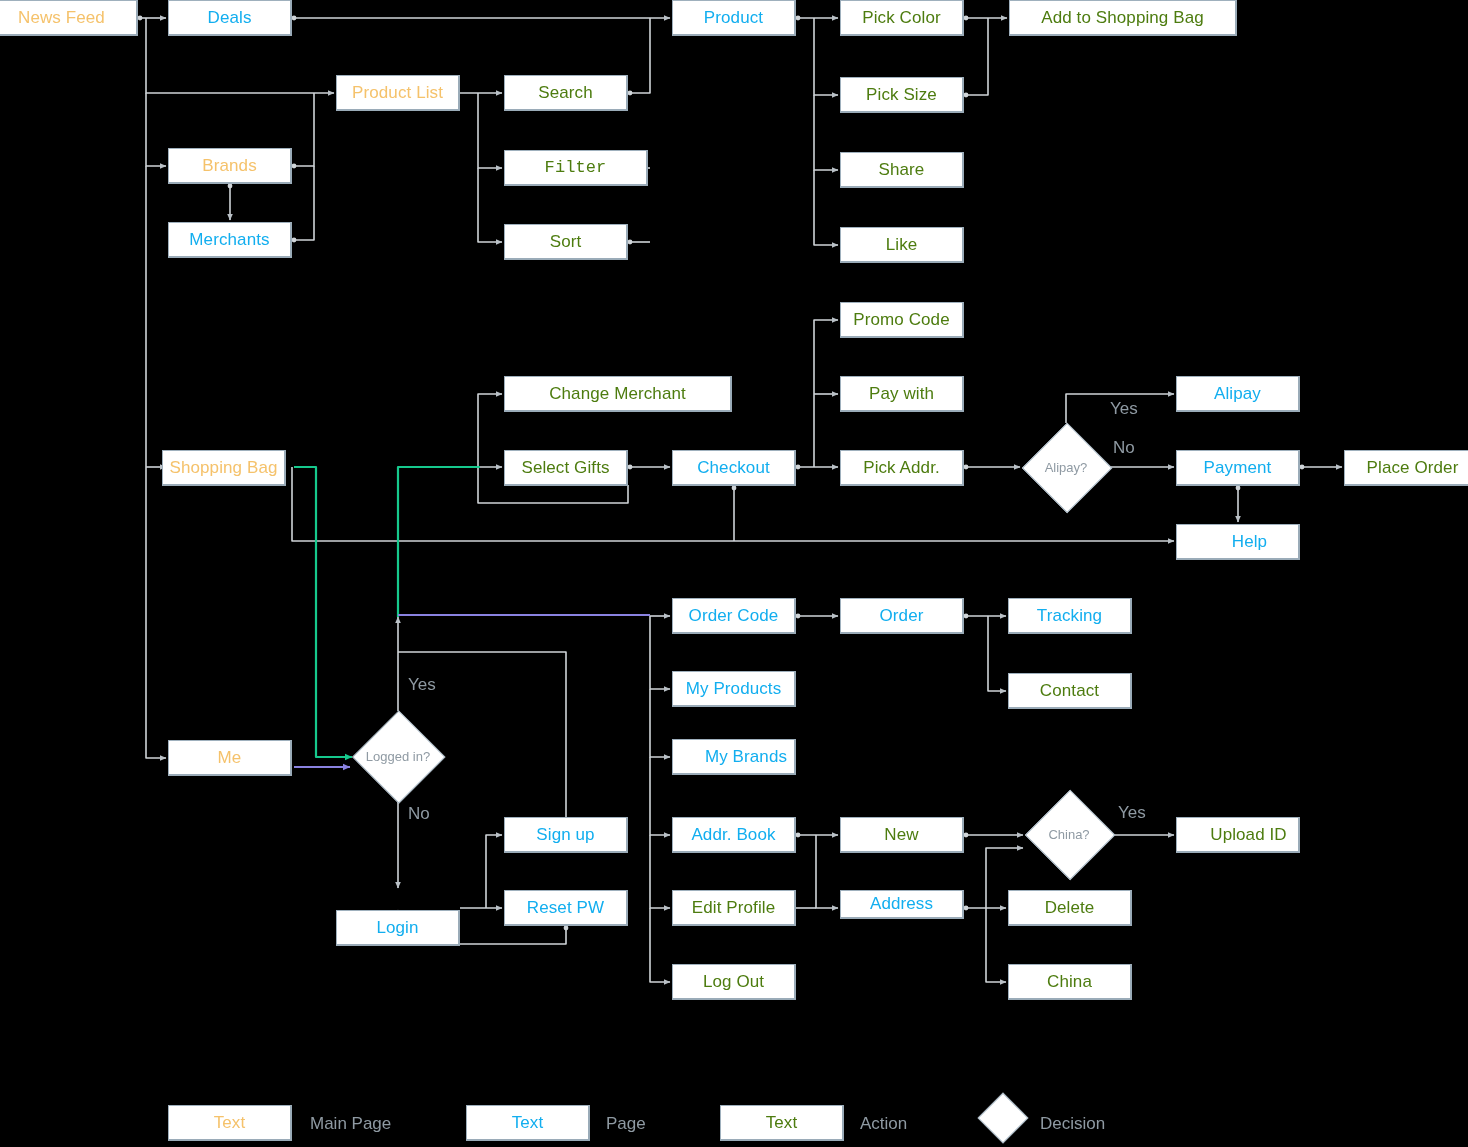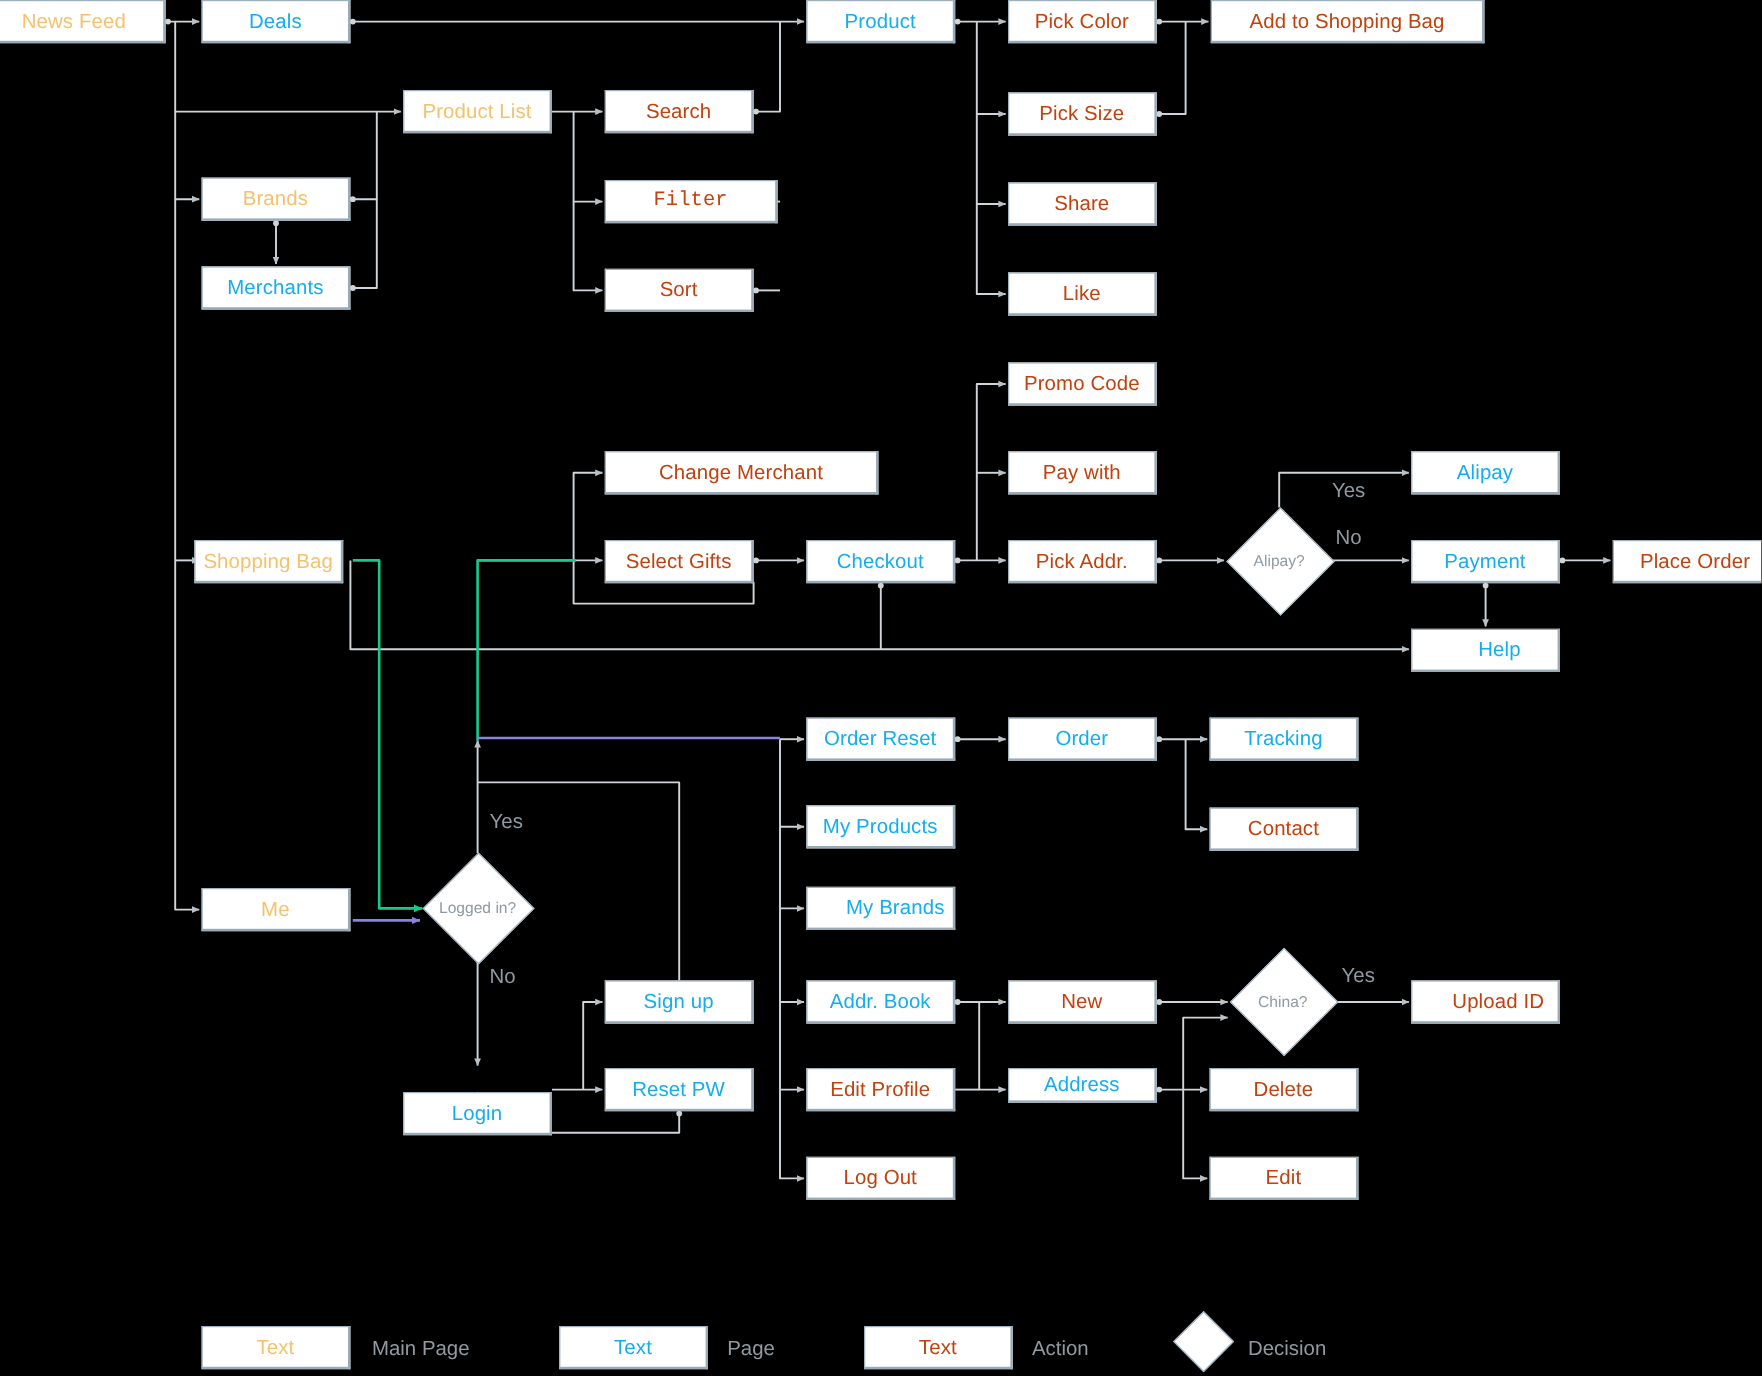--- a/index.html
+++ b/index.html
@@ -19,21 +19,21 @@
     border-bottom:2px solid #9aabb8;
     border-right:2px solid #9aabb8;
     display:flex;align-items:center;justify-content:center;
     font-size:17px;
     letter-spacing:.1px;
     white-space:nowrap;
     z-index:3;
   }
   .node.main{color:#f5c26b;}
   .node.page{color:#12aeef;}
-  .node.action{color:#c2410c;text-align:center;}
+  .node.action{color:#4d7c0f;text-align:center;}
   .dec{
     position:absolute;
     background:#ffffff;
     border:1px solid #9fb0bd;
     transform:rotate(45deg);
     z-index:3;
   }
   .dec-label{
     position:absolute;
     z-index:4;
@@ -239,38 +239,38 @@
       <div class="node action" style="left: 504px; top: 376px; width: 228px; height: 36px;">Change Merchant</div>
       <div class="node action" style="left: 840px; top: 376px; width: 124px; height: 36px;">Pay with</div>
       <div class="node page" style="left: 1176px; top: 376px; width: 124px; height: 36px;">Alipay</div>
       <div class="node main" style="left: 162px; top: 450px; width: 124px; height: 36px;">Shopping Bag</div>
       <div class="node action" style="left: 504px; top: 450px; width: 124px; height: 36px;">Select Gifts</div>
       <div class="node page" style="left: 672px; top: 450px; width: 124px; height: 36px;">Checkout</div>
       <div class="node action" style="left: 840px; top: 450px; width: 124px; height: 36px;">Pick Addr.</div>
       <div class="node page" style="left: 1176px; top: 450px; width: 124px; height: 36px;">Payment</div>
       <div class="node action" style="left: 1344px; top: 450px; width: 138px; height: 36px;">Place Order</div>
       <div class="node page" style="left: 1176px; top: 524px; width: 124px; height: 36px; padding-left: 24px;">Help</div>
-      <div class="node page" style="left: 672px; top: 598px; width: 124px; height: 36px;">Order Reset</div>
+      <div class="node page" style="left: 672px; top: 598px; width: 124px; height: 36px;">Order Code</div>
       <div class="node page" style="left: 840px; top: 598px; width: 124px; height: 36px;">Order</div>
       <div class="node page" style="left: 1008px; top: 598px; width: 124px; height: 36px;">Tracking</div>
       <div class="node page" style="left: 672px; top: 671px; width: 124px; height: 36px;">My Products</div>
       <div class="node action" style="left: 1008px; top: 673px; width: 124px; height: 36px;">Contact</div>
       <div class="node page" style="left: 672px; top: 739px; width: 124px; height: 36px; padding-left: 25px;">My Brands</div>
       <div class="node main" style="left: 168px; top: 740px; width: 124px; height: 36px;">Me</div>
       <div class="node page" style="left: 504px; top: 817px; width: 124px; height: 36px;">Sign up</div>
       <div class="node page" style="left: 672px; top: 817px; width: 124px; height: 36px;">Addr. Book</div>
       <div class="node action" style="left: 840px; top: 817px; width: 124px; height: 36px;">New</div>
       <div class="node action" style="left: 1176px; top: 817px; width: 124px; height: 36px; padding-left: 22px;">Upload ID</div>
       <div class="node page" style="left: 336px; top: 890px; width: 124px; height: 36px; margin-top: 20px;">Login</div>
       <div class="node page" style="left: 504px; top: 890px; width: 124px; height: 36px;">Reset PW</div>
       <div class="node action" style="left: 672px; top: 890px; width: 124px; height: 36px;">Edit Profile</div>
       <div class="node page" style="left: 840px; top: 890px; width: 124px; height: 29px;">Address</div>
       <div class="node action" style="left: 1008px; top: 890px; width: 124px; height: 36px;">Delete</div>
       <div class="node action" style="left: 672px; top: 964px; width: 124px; height: 36px;">Log Out</div>
-      <div class="node action" style="left: 1008px; top: 964px; width: 124px; height: 36px;">Edit</div>
+      <div class="node action" style="left: 1008px; top: 964px; width: 124px; height: 36px;">China</div>
     </div>
   <div id="decisions">
       <div class="dec" style="left: 1034.89px; top: 435.887px; width: 62.2254px; height: 62.2254px;"></div>
       <div class="dec-label" style="left: 1006px; top: 457px; width: 120px; height: 20px;">Alipay?</div>
       <div class="dec" style="left: 366.18px; top: 724.18px; width: 63.6396px; height: 63.6396px;"></div>
       <div class="dec-label" style="left: 338px; top: 746px; width: 120px; height: 20px;">Logged in?</div>
       <div class="dec" style="left: 1037.89px; top: 802.887px; width: 62.2254px; height: 62.2254px;"></div>
       <div class="dec-label" style="left: 1009px; top: 824px; width: 120px; height: 20px;">China?</div>
     </div>
   <div id="labels">

